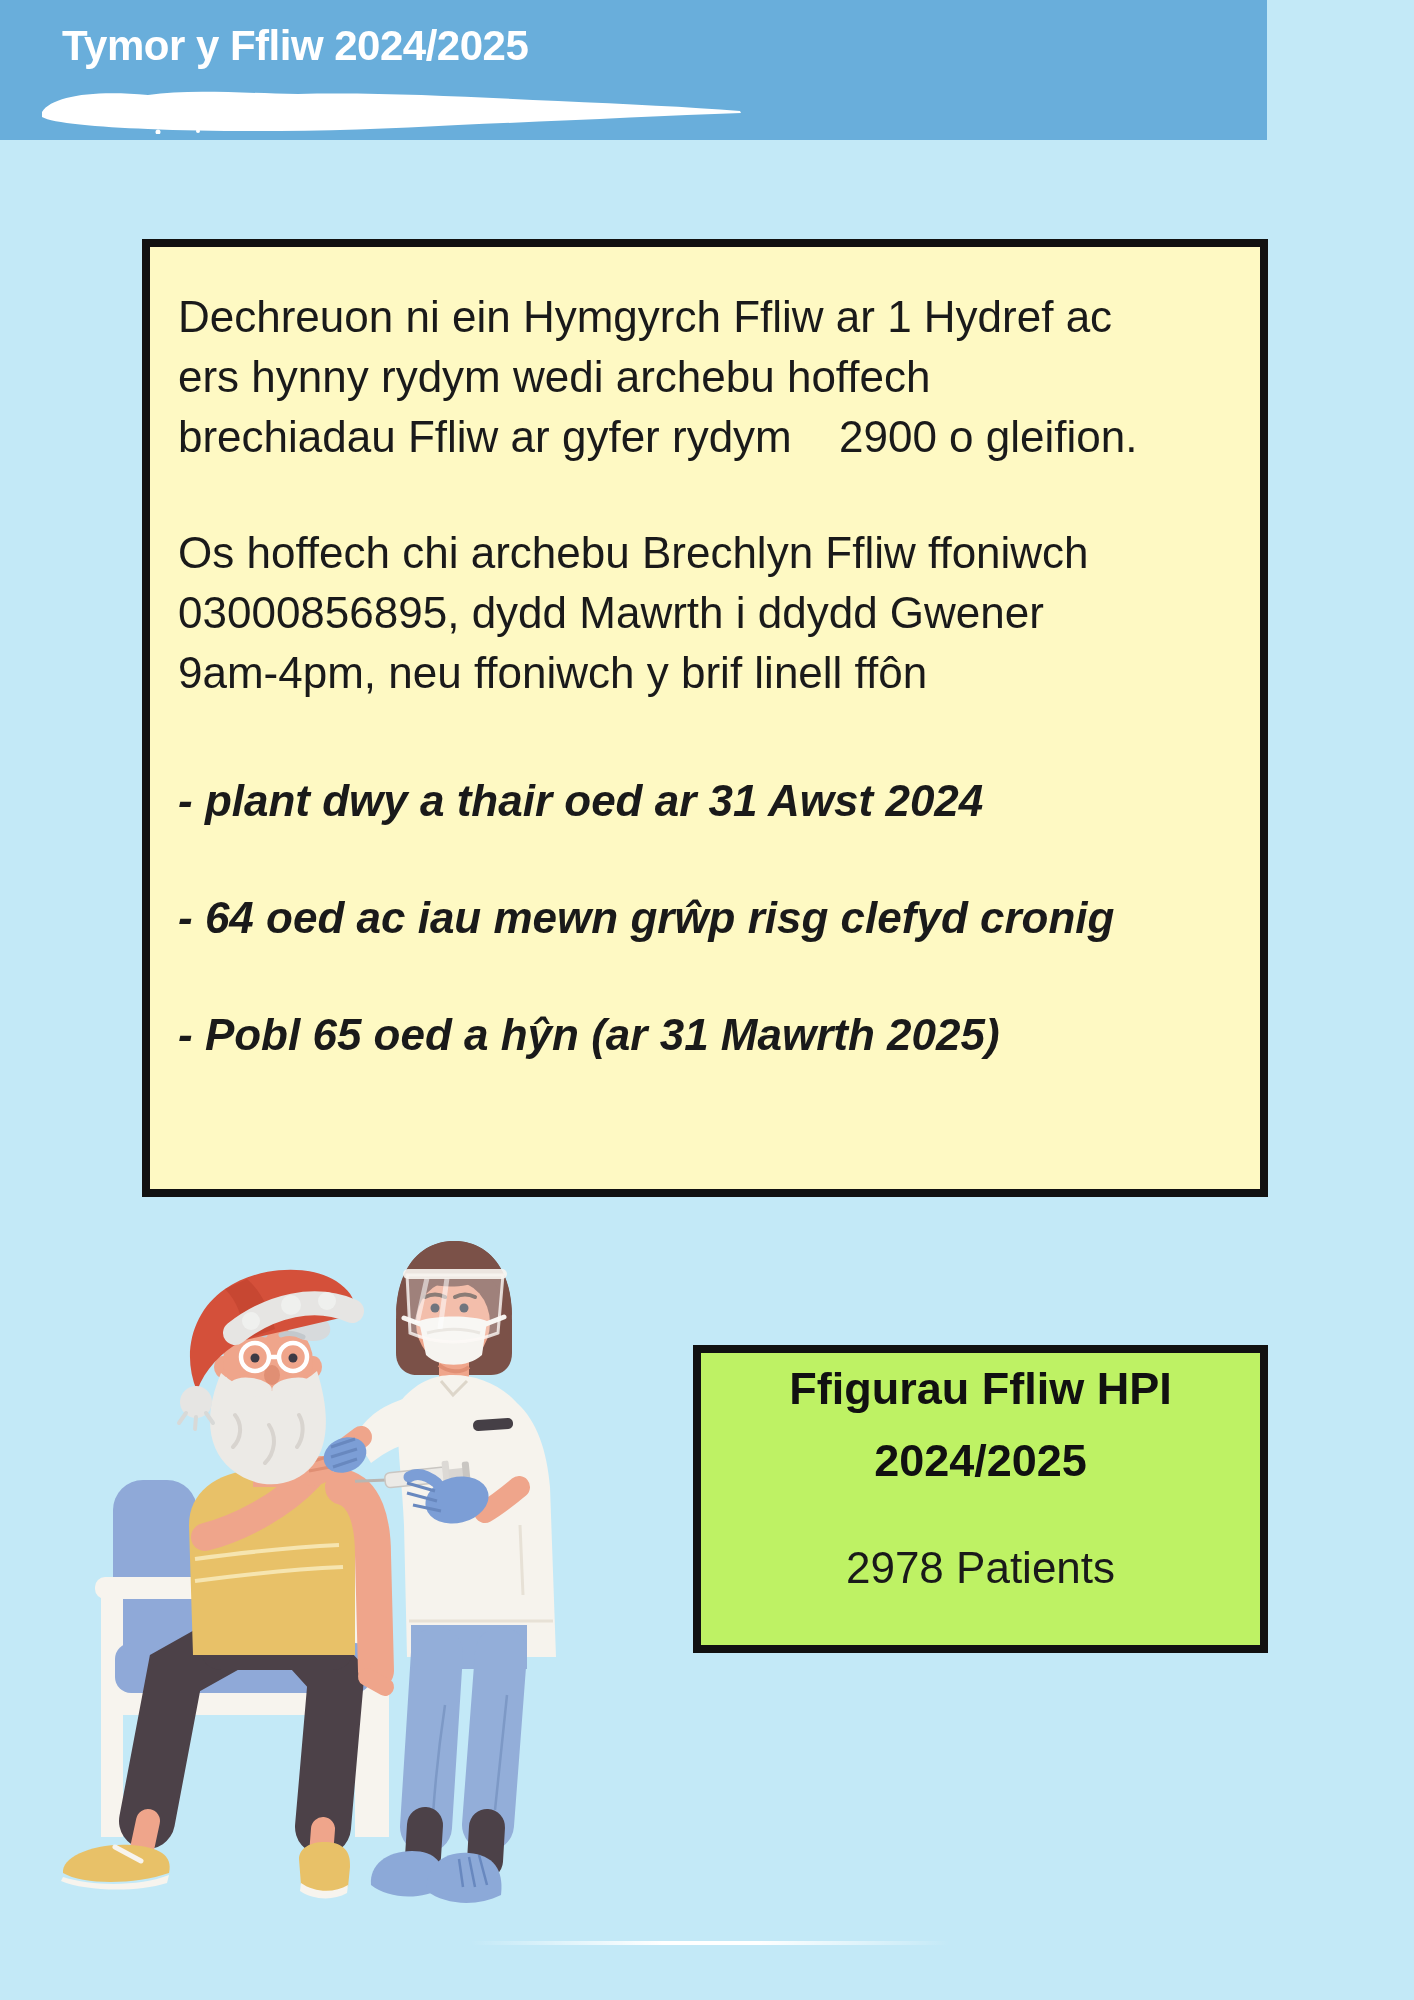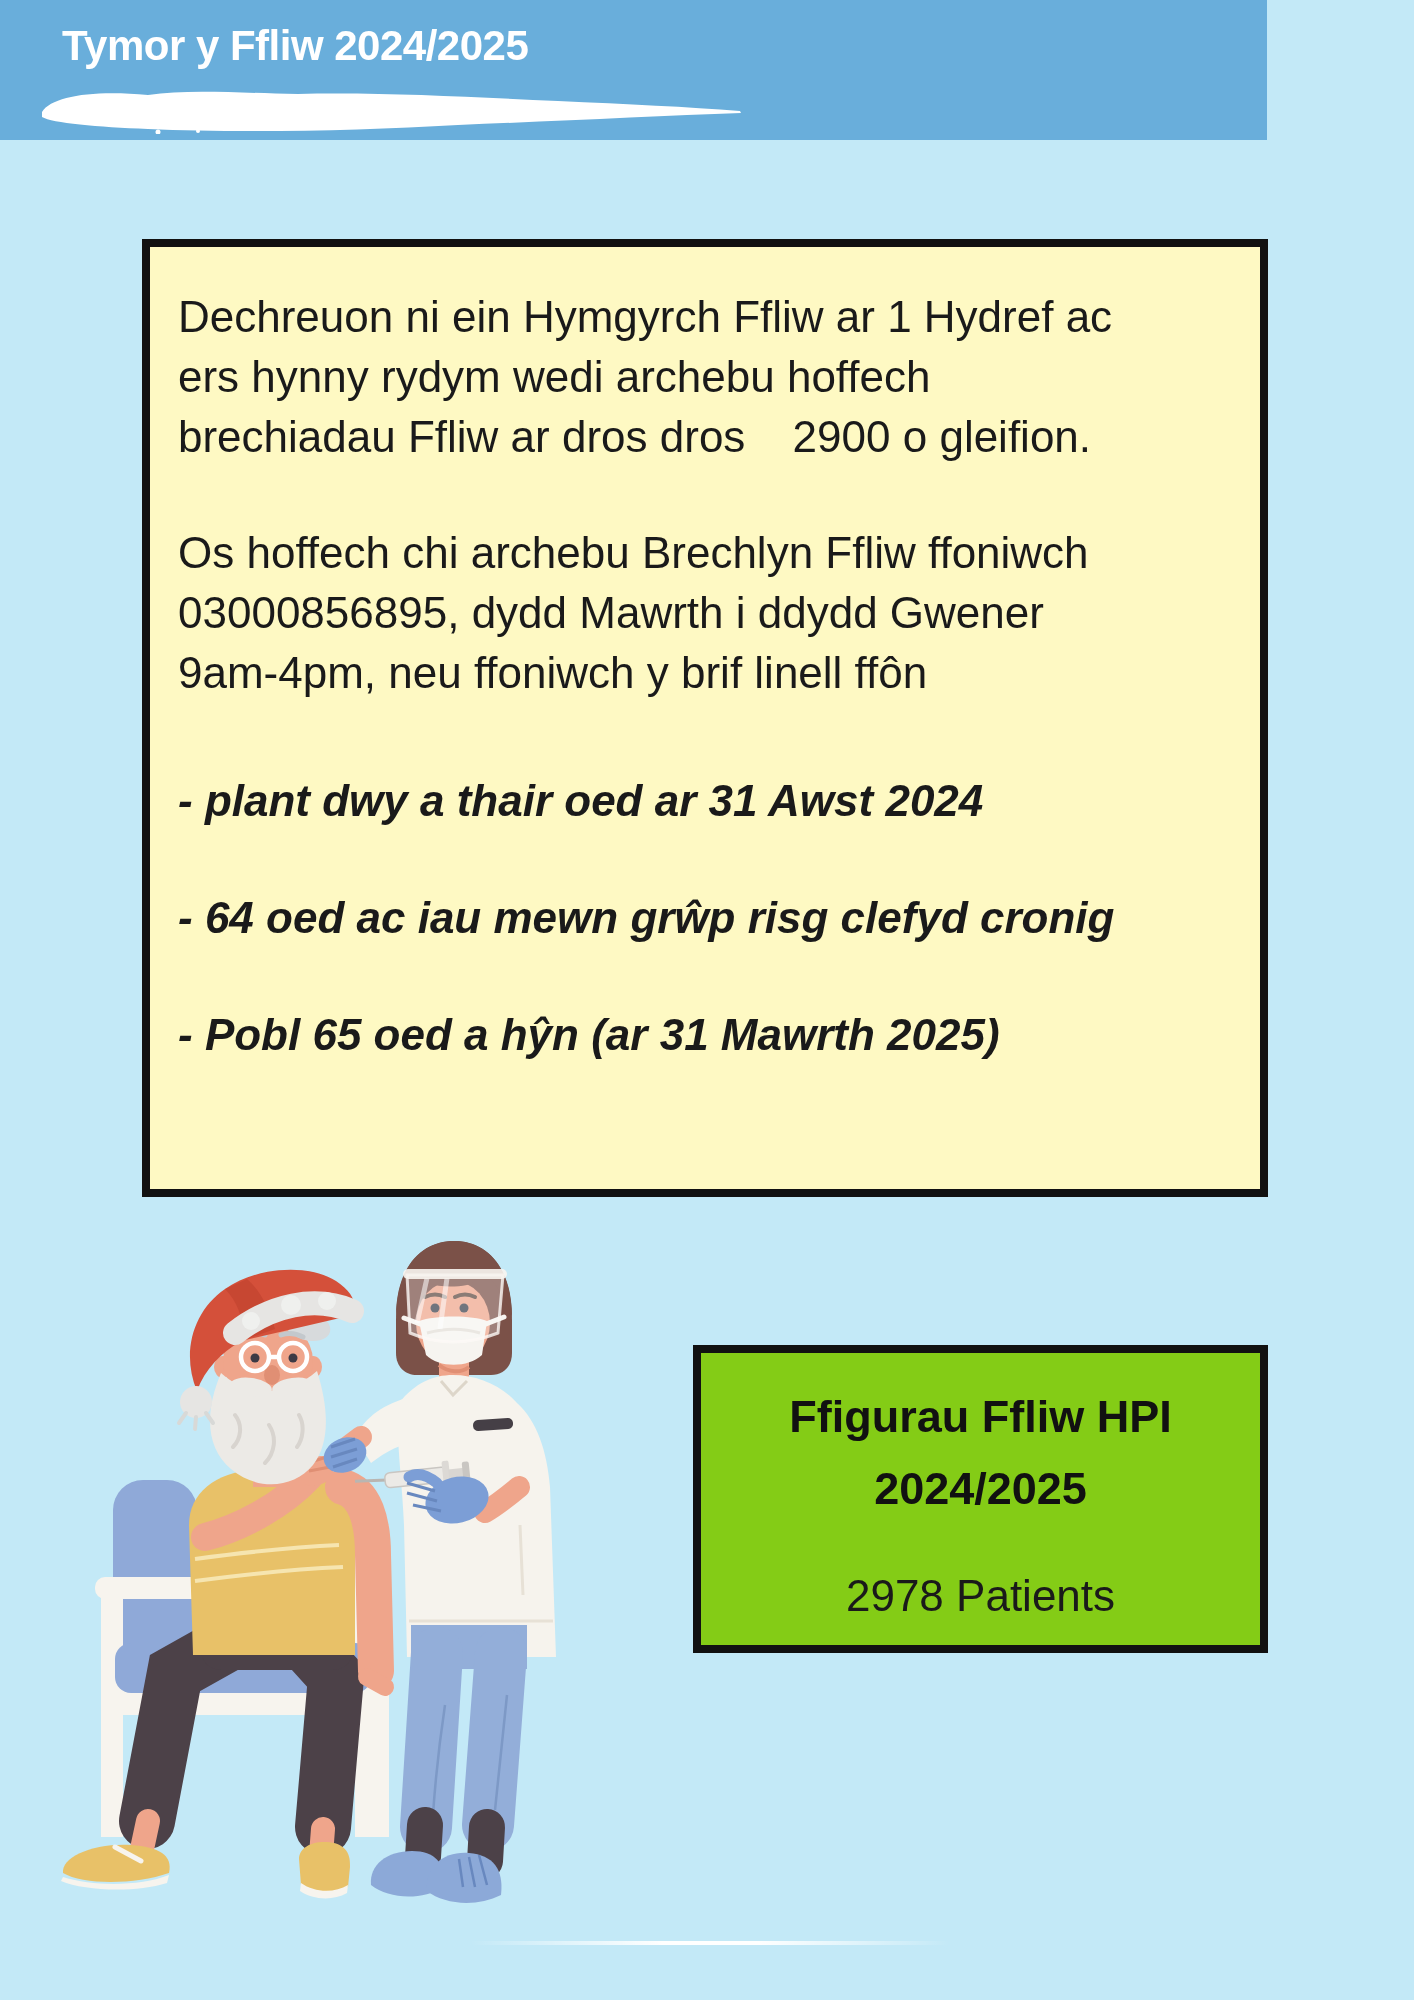--- a/index.html
+++ b/index.html
@@ -27,22 +27,22 @@
     padding:40px 30px 0 28px;
   }
   .mb-line { font-size:44px; line-height:60px; white-space:nowrap; color:#1a1a1a; }
   .mb-bold { font-weight:normal;margin-left:35px; }
   .para1 { margin:0 0 56px 0; }
   .para2 { margin:0 0 68px 0; }
   .mb-bullet { font-style:italic; margin:0 0 57px 0;font-weight:bold; }
   
   .figures-box {
     position:absolute; left:693px; top:1345px; width:575px; height:308px;
-    background:#84cc16; border:8px solid #111111; box-sizing:border-box;
-    text-align:center; padding-top:28px;
+    background:#bef264; border:8px solid #111111; box-sizing:border-box;
+    text-align:center; 
   }
   .fb-title { font-size:45px; font-weight:bold; line-height:72px; color:#111; }
   .fb-patients { font-size:44px; margin-top:46px; color:#1a1a1a; }
   
   .illustration { position:absolute; left:55px; top:1225px; width:570px; height:690px; }
   
   .shine {
     position:absolute; left:470px; top:1941px; width:480px; height:4px;
     background:linear-gradient(90deg, rgba(255,255,255,0), #ffffff 40%, #ffffff 60%, rgba(255,255,255,0));
     border-radius:2px;
@@ -60,21 +60,21 @@
       <circle cx="120" cy="46" r="2.5" fill="#ffffff"></circle>
       <circle cx="98" cy="12" r="3" fill="#ffffff"></circle>
       <circle cx="160" cy="45" r="2" fill="#ffffff"></circle>
     </svg>
   </div>
 
   <div class="main-box">
     <div class="para1">
       <div class="mb-line">Dechreuon ni ein Hymgyrch Ffliw ar 1 Hydref ac</div>
       <div class="mb-line">ers hynny rydym wedi archebu hoffech</div>
-      <div class="mb-line"><span>brechiadau Ffliw ar dros dros </span><span class="mb-bold">2900</span><span> o gleifion.</span></div>
+      <div class="mb-line"><span>brechiadau Ffliw ar gyfer rydym </span><span class="mb-bold">2900</span><span> o gleifion.</span></div>
     </div>
     <div class="para2">
       <div class="mb-line">Os hoffech chi archebu Brechlyn Ffliw ffoniwch</div>
       <div class="mb-line">03000856895, dydd Mawrth i ddydd Gwener</div>
       <div class="mb-line">9am-4pm, neu ffoniwch y brif linell ffôn</div>
     </div>
     <div class="mb-line mb-bullet">- plant dwy a thair oed ar 31 Awst 2024</div>
     <div class="mb-line mb-bullet">- 64 oed ac iau mewn grŵp risg clefyd cronig</div>
     <div class="mb-line mb-bullet">- Pobl 65 oed a hŷn (ar 31 Mawrth 2025)</div>
   </div>

